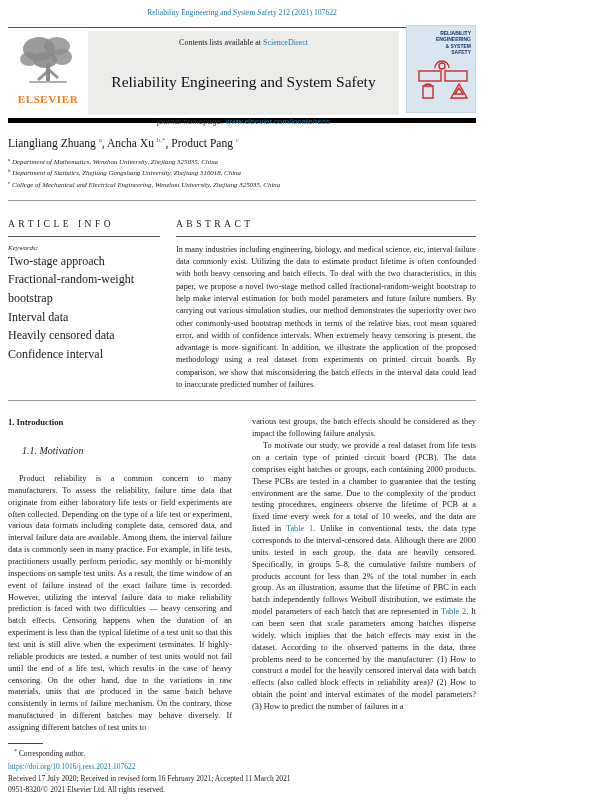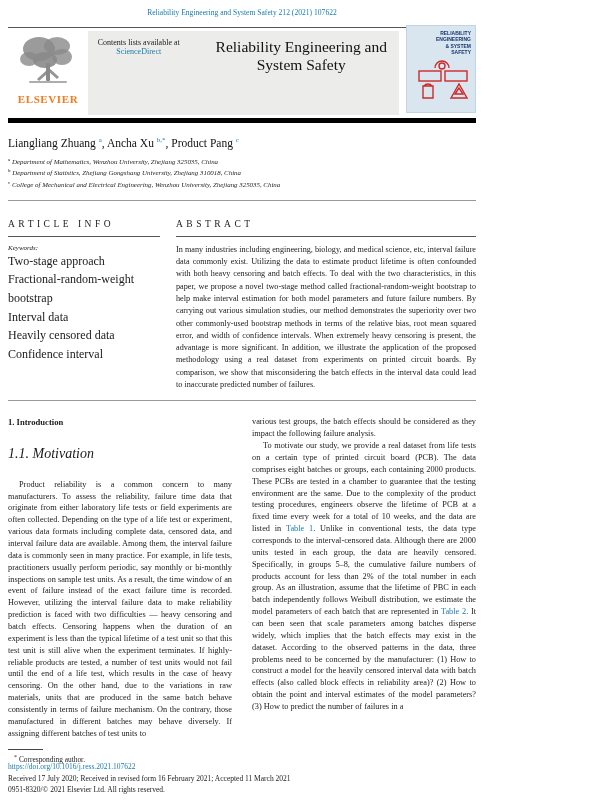--- a/index.html
+++ b/index.html
@@ -11,22 +11,22 @@
     padding:0 8px;
   }
   .teal { color:#1a7ba8; text-decoration:none; cursor:pointer; }
   .journal-ref { padding-top:8px; text-align:center; font-size:7.6px; color:#1a7ba8; }
   .toprule { border-top:1px solid #555; margin-top:10px; }
 
   .header-row { display:flex; margin-top:3px; height:84px; }
   .publisher { width:80px; position:relative; text-align:center; }
   .tree-icon { display:block; margin:2px auto 0; }
   .pub-name { font-size:11px; font-weight:bold; letter-spacing:0.6px; color:#f07c1e; margin-top:0px; }
-  .journal-box { flex:1; background:#ececea; text-align:center; padding:7px 6px 8px;
-    display:flex; flex-direction:row; justify-content:space-between;gap:26px; }
+  .journal-box { flex:1; background:#ececea; text-align:center; padding:7px 6px 0;
+    display:flex; flex-direction:column; justify-content:space-between;gap:26px; }
   .contents-line { font-size:8px; }
   .journal-title { font-size:15.5px; color:#111; }
   .homepage-line { font-size:8px; font-family:"Liberation Sans", sans-serif; color:#333; }
   .cover { width:70px; margin-left:7px; margin-top:-6px; height:88px; background:#d9e6f0;
     position:relative; border:1px solid #c3d4e2; }
   .cover-title { text-align:right; padding:4px 4px 0 0; font-size:5px; font-weight:bold;
     color:#16356e; font-family:"Liberation Sans", sans-serif; line-height:1.25; }
   .cover-art { position:absolute; bottom:8px; left:4px; }
   .black-bar { height:5px; background:#000; margin-top:3px; }
 
@@ -49,21 +49,21 @@
   .block-heading { font-size:9.5px; letter-spacing:3.5px; color:#222; }
   .heading-rule { border-top:1px solid #555; margin:7px 0 7px; }
   .kw-label { font-size:7px; font-style:italic; }
   .kw { font-size:12px; line-height:1.55; }
   .abstract-text { font-size:8.2px; text-align:justify; line-height:1.5; }
 
   .body-cols { display:flex; margin-top:15px; }
   .col { width:283px; font-size:8.3px; text-align:justify; line-height:1.43; }
   .col-left { margin-right:20px; }
   .sec-h { font-weight:bold; font-size:8.6px; text-align:left; margin-bottom:15px; }
-  .sub-h { font-style:italic; font-size:14px; text-align:left; margin-bottom:15px; }
+  .sub-h { font-style:italic; font-size:10px; text-align:left; margin-bottom:15px;margin-left:14px; }
   .para { text-indent:11px; }
   .para-noindent { text-indent:0; }
 
   .footnote { margin-top:9px; font-size:7.4px; line-height:1.5; }
   .fn-rule { width:35px; border-top:1px solid #444; margin-bottom:3px; }
   .fn-l1 { padding-left:6px; }
   .fn-l2 { padding-left:12px; }
   .fn-l2 .em-label { font-style:italic; }
 
   .footer { position:absolute; left:8px; right:8px; bottom:8px; font-size:7.5px; line-height:1.55; }
@@ -93,20 +93,24 @@
       </svg>
       <div class="pub-name">ELSEVIER</div>
     </div>
 
     <div class="journal-box">
       <div class="contents-line">
         <span>Contents lists available at</span>
         <a class="teal">ScienceDirect</a>
       </div>
       <div class="journal-title">Reliability Engineering and System Safety</div>
+      <div class="homepage-line">
+        <span>journal homepage:</span>
+        <a class="teal">www.elsevier.com/locate/ress</a>
+      </div>
     </div>
 
     <div class="cover">
       <div class="cover-title">
         <div>RELIABILITY</div>
         <div>ENGINEERING</div>
         <div>&amp; SYSTEM</div>
         <div>SAFETY</div>
       </div>
       <svg class="cover-art" width="62" height="46" viewBox="0 0 62 46">

